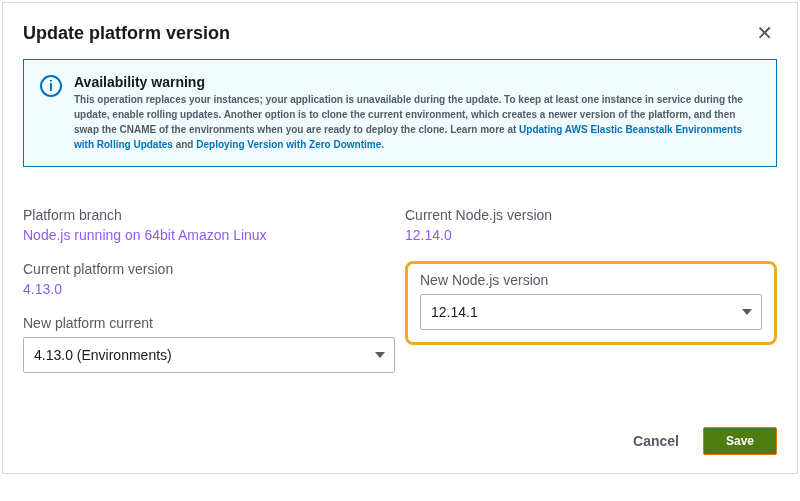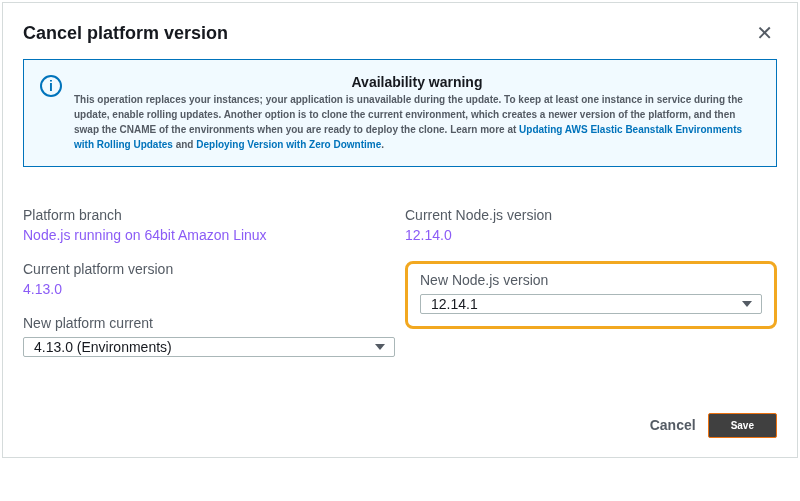--- a/index.html
+++ b/index.html
@@ -72,21 +72,20 @@
       content: "i";
     }
     .alert-content {
       flex: 1;
     }
     .alert-title {
       font-weight: 700;
       color: #16191f;
       margin-bottom: 2px;
       font-size: 14px;
-      text-align: center;
     }
     .alert-text {
       color: #545b64;
       line-height: 1.5;
       font-size: 10px;
       font-weight: bold;
     }
     .alert-link {
       color: #0073bb;
       text-decoration: none;
@@ -119,21 +118,21 @@
     .select {
       width: 100%;
       border: 1px solid #aab7b8;
       border-radius: 2px;
       padding: 6px 32px 6px 10px;
       font-size: 14px;
       background: #fff;
       cursor: pointer;
       display: flex;
       align-items: center;
-      height: 20px;
+      height: 36px;
       color: #16191f;
     }
     .select-caret {
       position: absolute;
       right: 10px;
       top: 50%;
       transform: translateY(-50%);
       pointer-events: none;
     }
     .select-caret svg {
@@ -146,49 +145,50 @@
       padding: 8px 12px 12px 12px;
       border-radius: 8px;
     }
     .highlight .field-label {
       margin-bottom: 4px;
     }
     .modal-footer {
       display: flex;
       justify-content: flex-end;
       align-items: center;
+      gap: 12px;
       padding: 24px 20px 16px 20px;
     }
     .btn-cancel {
       background: none;
       border: none;
       color: #545b64;
       font-size: 14px;
       font-weight: 700;
       cursor: pointer;
       padding: 8px 12px;
     }
     .btn-save {
-      background: #404040;
+      background: #4d7c0f;
       border: 1px solid #ec7211;
       color: #fff;
-      font-size: 10px;
+      font-size: 12px;
       font-weight: 700;
       cursor: pointer;
       padding: 6px 22px;
       border-radius: 2px;
     }
   </style>
 </head>
 <body>
 
 <div class="modal">
 
   <div class="modal-header">
-    <div class="modal-title">Cancel platform version</div>
+    <div class="modal-title">Update platform version</div>
     <button class="close-btn">
       <span>✕</span>
     </button>
   </div>
 
   <div class="modal-body">
 
     <div class="alert">
       <div class="alert-icon"></div>
       <div class="alert-content">

